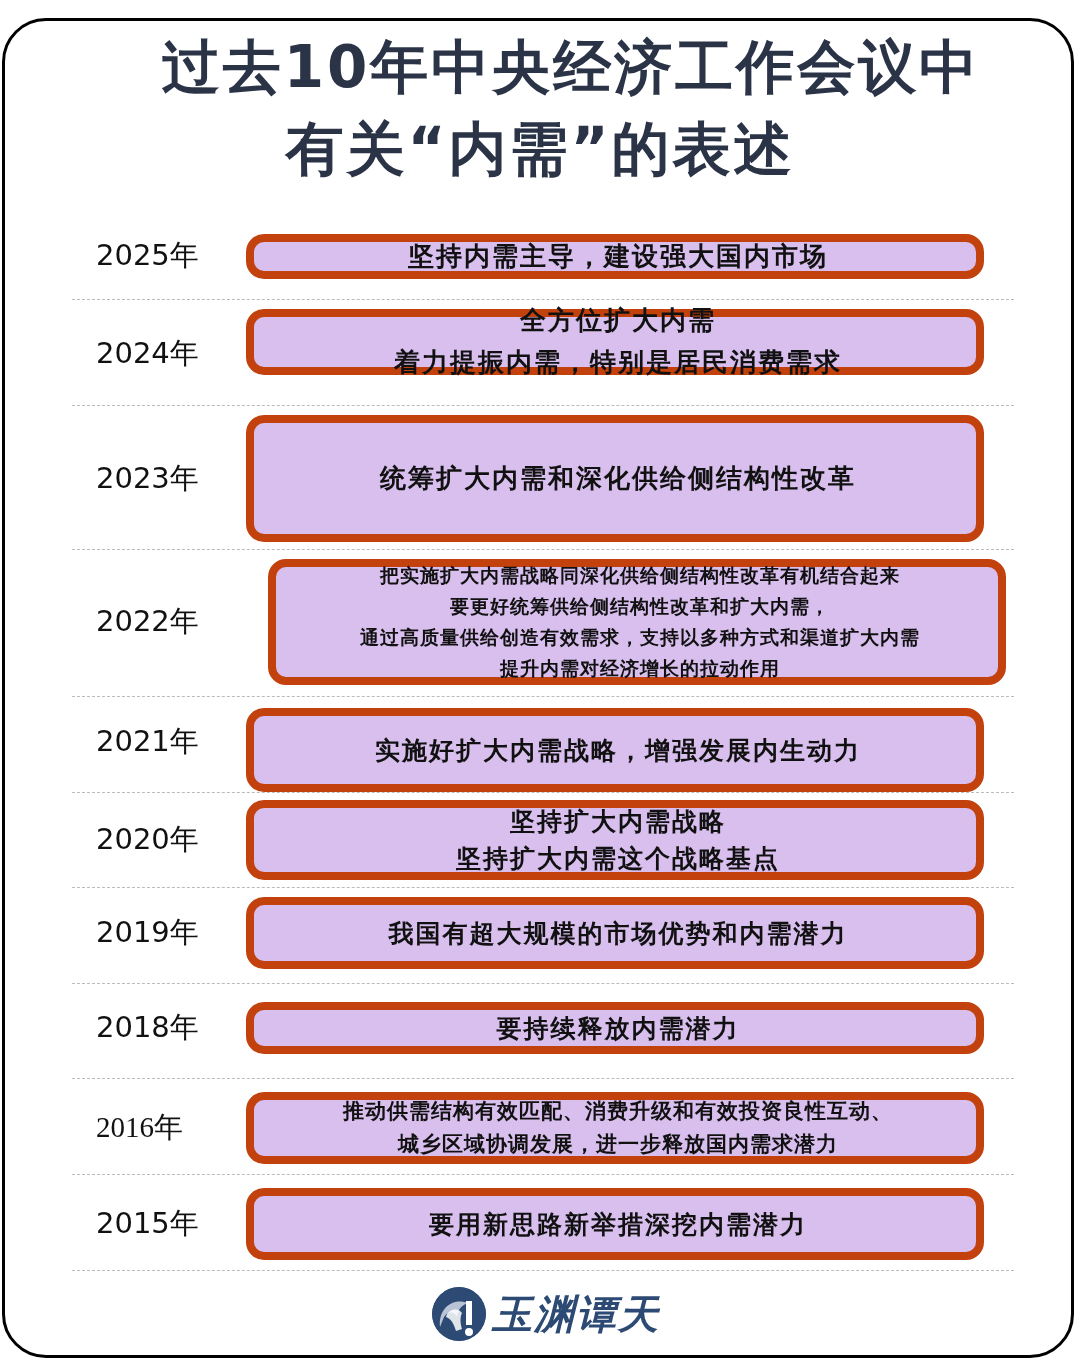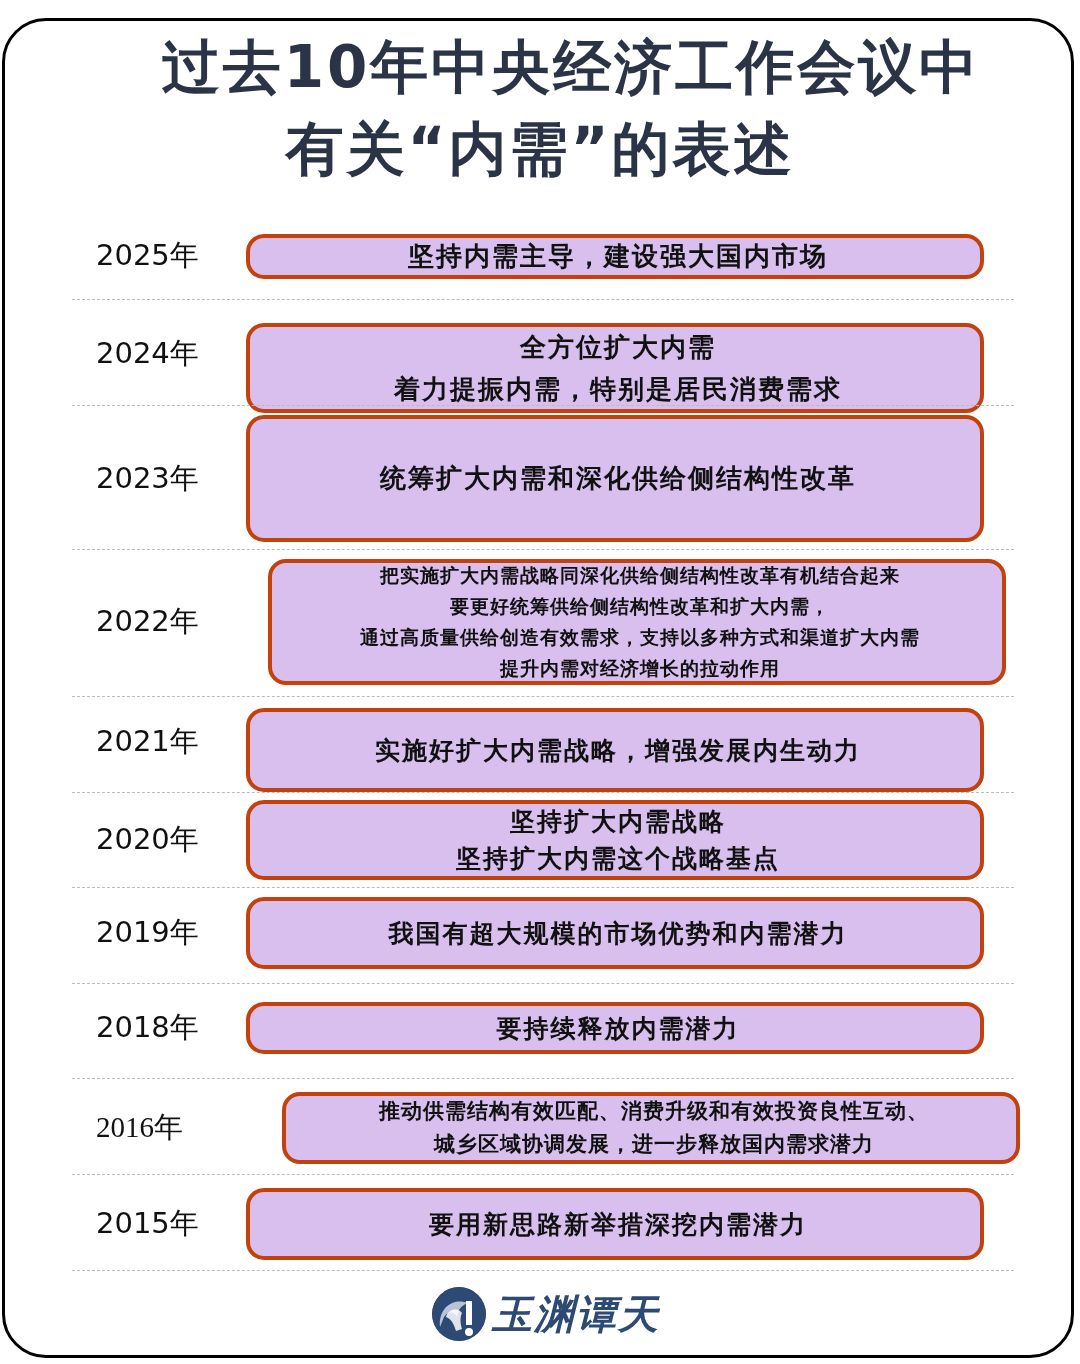--- a/index.html
+++ b/index.html
@@ -7,21 +7,21 @@
          font-family:"DejaVu Sans", "Liberation Sans", sans-serif; }
   .frame { position:absolute; left:2px; top:18px; width:1072px; height:1340px;
            border:3px solid #000; border-radius:44px; box-sizing:border-box; background:#fff; }
   .title { position:absolute; left:0; width:1080px; text-align:center; color:#2b3447;
            font-weight:bold; font-size:58px; letter-spacing:3px; line-height:1; }
   .t1 { top:38px;margin-left:31px; }
   .t2 { top:120px; }
   .year { position:absolute; left:24px; width:120px; font-size:29px; color:#111;
           display:flex; align-items:center; }
   .box { position:absolute; left:174px; width:738px; background:#d8bfee;
-         border:4px solid #c2410c; border-radius:18px; box-sizing:border-box;
+         border:8px solid #c2410c; border-radius:18px; box-sizing:border-box;
          display:flex; flex-direction:column; justify-content:center; align-items:center;
          color:#111; font-weight:bold; text-align:center; letter-spacing:2px;padding-left:6px; }
   .box .ln { display:block; white-space:nowrap; }
   .sep { position:absolute; left:72px; width:942px; height:0; border-top:1px dashed #bbb; }
   .logo { position:absolute; left:432px; top:1286px; height:56px; display:flex; align-items:center; }
   .logo-mark { width:54px; height:54px; border-radius:50%; background:#2c4a73; position:relative; overflow:hidden; }
   .logo-text { margin-left:6px; font-size:40px; color:#2c4a73; font-family:"DejaVu Serif", serif; font-style:italic; font-weight:bold; letter-spacing:2px; }
 </style>
 </head>
 <body>
@@ -31,21 +31,21 @@
 <div class="title t1">过去10年中央经济工作会议中</div>
 <div class="title t2">有关“内需”的表述</div>
 
 <div class="year" style="top:234px;height:44px;left:96px;">2025年</div>
 <div class="box" style="top:234px;height:45px;left:246px;font-size:26px;">
   <span class="ln">坚持内需主导，建设强大国内市场</span>
 </div>
 <div class="sep" style="top:299px;"></div>
 
 <div class="year" style="top:309px;height:90px;left:96px;">2024年</div>
-<div class="box" style="top:323px;height:90px;left:246px;font-size:26px;line-height:42px;">
+<div class="box" style="top:309px;height:66px;left:246px;font-size:26px;line-height:42px;font-family:Liberation Serif, serif;">
   <span class="ln">全方位扩大内需</span>
   <span class="ln">着力提振内需，特别是居民消费需求</span>
 </div>
 <div class="sep" style="top:405px;"></div>
 
 <div class="year" style="top:415px;height:127px;left:96px;">2023年</div>
 <div class="box" style="top:415px;height:127px;left:246px;font-size:26px;line-height:41px;">
   <span class="ln">统筹扩大内需和深化供给侧结构性改革</span>
 </div>
 <div class="sep" style="top:549px;"></div>
@@ -78,21 +78,21 @@
 </div>
 <div class="sep" style="top:983px;"></div>
 
 <div class="year" style="top:1002px;height:52px;left:96px;">2018年</div>
 <div class="box" style="top:1002px;height:52px;left:246px;font-size:25px;justify-content:center;">
   <span class="ln">要持续释放内需潜力</span>
 </div>
 <div class="sep" style="top:1078px;"></div>
 
 <div class="year" style="top:1092px;height:72px;left:96px;font-family:Liberation Serif, serif;">2016年</div>
-<div class="box" style="top:1092px;height:72px;left:246px;font-size:21px;line-height:33px;letter-spacing:1px;margin-left:36px;">
+<div class="box" style="top:1092px;height:72px;left:246px;font-size:21px;line-height:33px;letter-spacing:1px;">
   <span class="ln">推动供需结构有效匹配、消费升级和有效投资良性互动、</span>
   <span class="ln">城乡区域协调发展，进一步释放国内需求潜力</span>
 </div>
 <div class="sep" style="top:1174px;"></div>
 
 <div class="year" style="top:1188px;height:72px;left:96px;">2015年</div>
 <div class="box" style="top:1188px;height:72px;left:246px;font-size:25px;">
   <span class="ln">要用新思路新举措深挖内需潜力</span>
 </div>
 <div class="sep" style="top:1270px;"></div>

